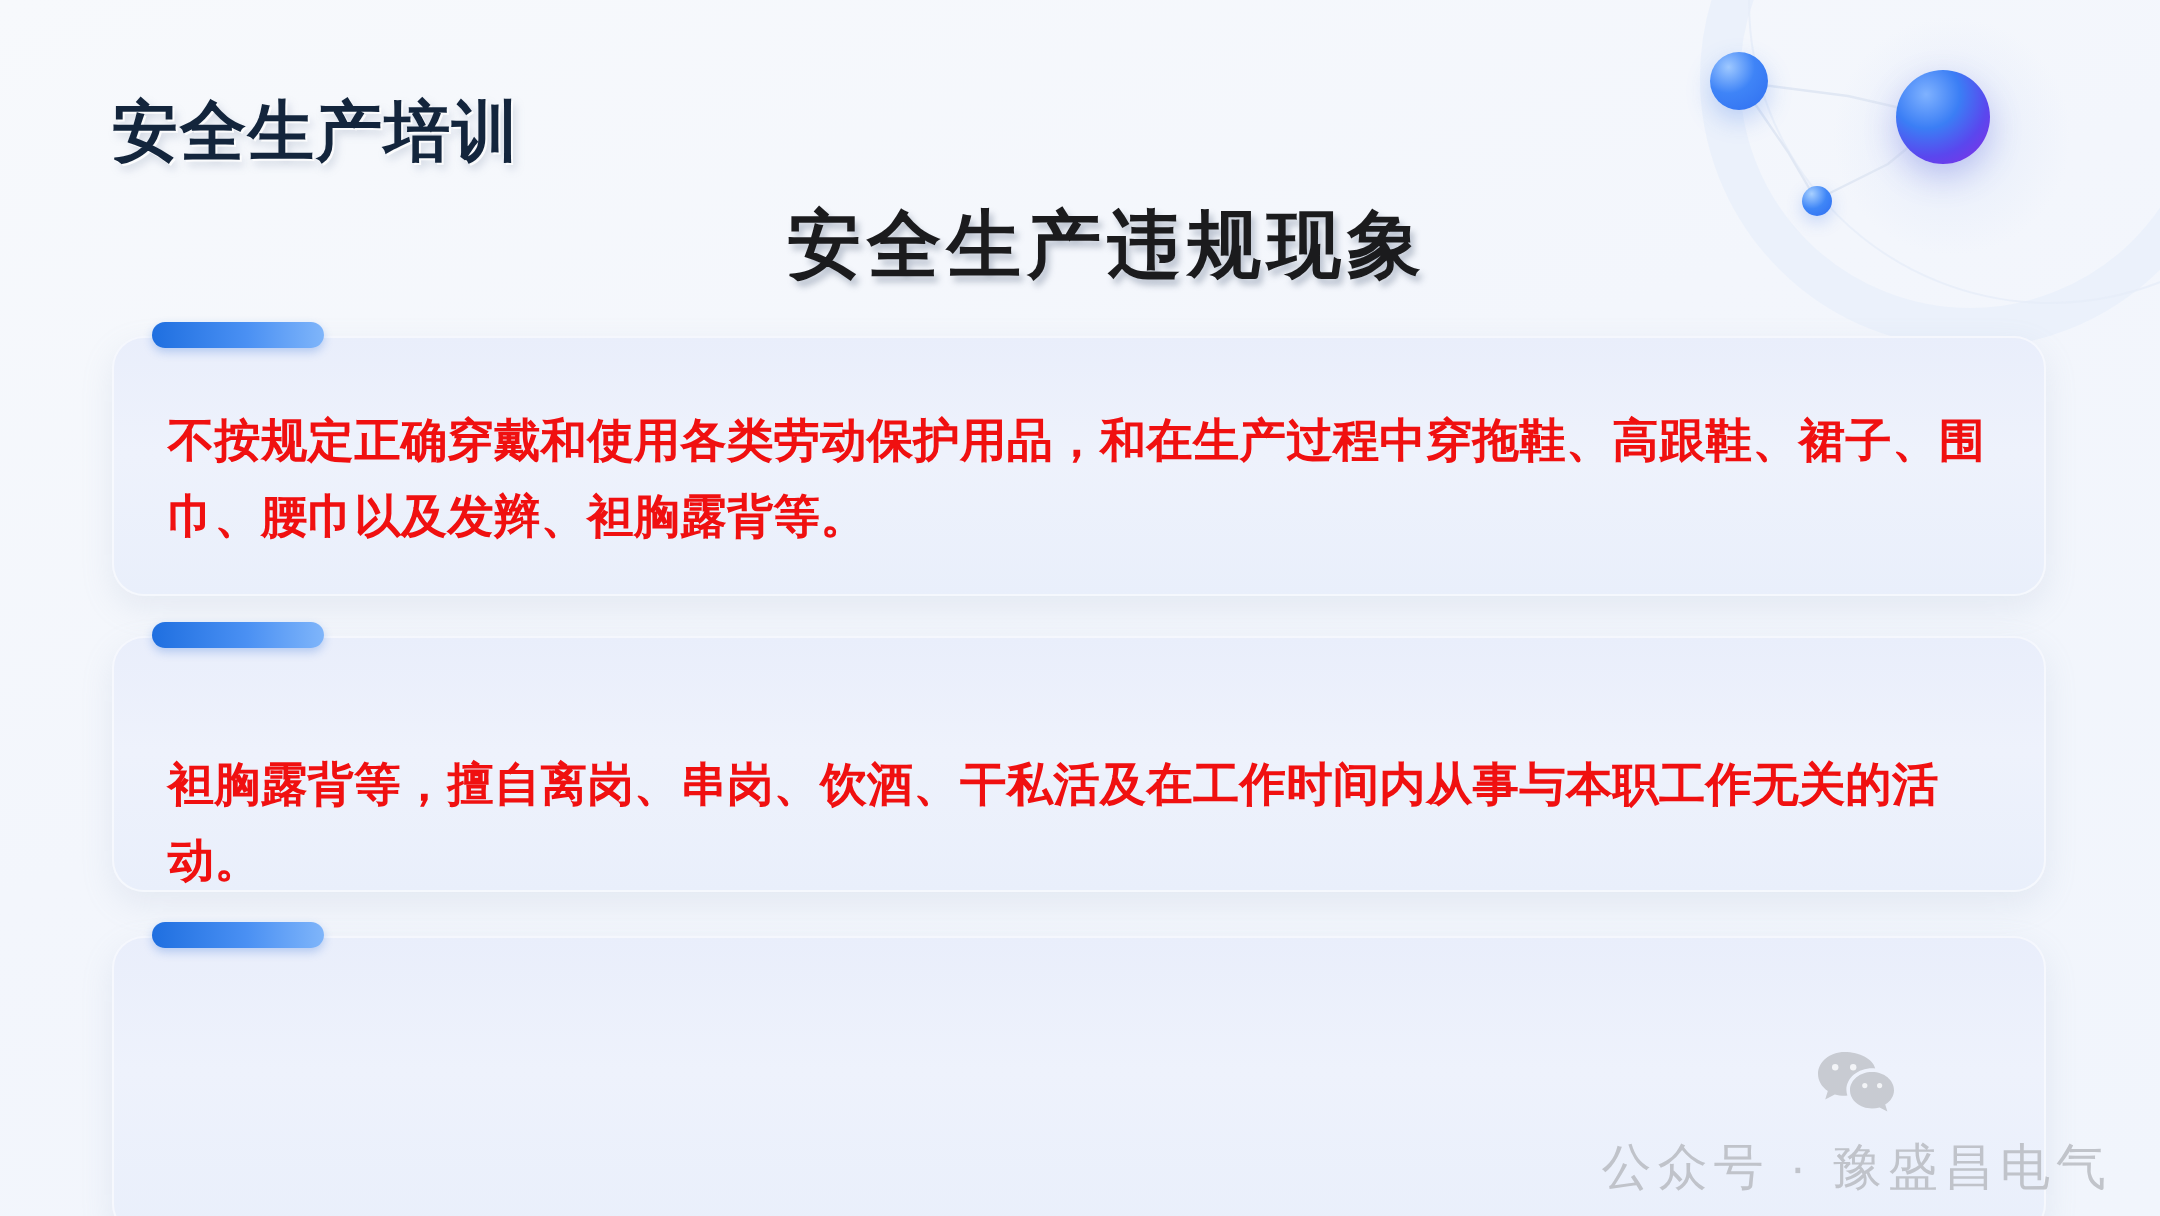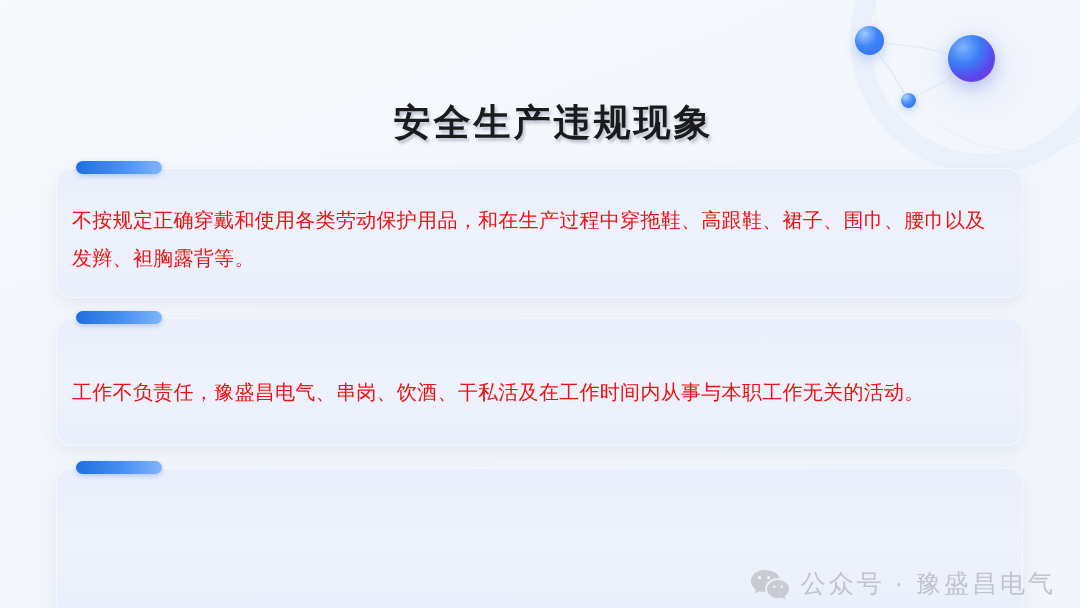--- a/index.html
+++ b/index.html
@@ -127,25 +127,25 @@
     left: 20px;
     top: -7px;
     width: 86px;
     height: 13px;
     border-radius: 7px;
     background: linear-gradient(90deg, #1f6fe0 0%, #4a90f3 55%, #7fb5fa 100%);
     box-shadow: 0 2px 5px rgba(40,105,215,.28);
   }
   .card .body {
     position: absolute;
-    left: 16px;
+    left: 28px;
     right: 24px;
     color: #f01010;
-    font-size: 20px;
-    font-weight: normal;
+    font-size: 23px;
+    font-weight: bold;
     line-height: 38px;
     letter-spacing: .3px;
   }
 
   #card1 { top: 168px; height: 130px; }
   #card1 .body { top: 33px; }
 
   #card2 { top: 318px; height: 128px; }
   #card2 .body { top: 55px; }
 
@@ -158,20 +158,21 @@
     right: 24px;
     bottom: 8px;
     display: flex;
     align-items: center;
     gap: 11px;
     color: #b9bcc2;
     font-size: 25px;
     letter-spacing: 3px;
     opacity: .85;
     pointer-events: none;
+    flex-direction: column;
   }
   .wechat-icon { display: block; }
 </style>
 </head>
 <body>
 
 <div id="slide">
 
   <div class="deco-layer">
     <div class="arc-ring r1"></div>
@@ -180,30 +181,31 @@
     <svg class="thread-lines" width="260" height="190" style="position:absolute;top:0;left:0;">
       <polyline points="50,41 104,48 152,59" fill="none" stroke="#e1e8f4" stroke-width="1.2"></polyline>
       <polyline points="50,41 74,76 88,100" fill="none" stroke="#e1e8f4" stroke-width="1.2"></polyline>
       <polyline points="88,100 124,82 152,59" fill="none" stroke="#e1e8f4" stroke-width="1.2"></polyline>
     </svg>
     <div class="sphere mid"></div>
     <div class="sphere small"></div>
     <div class="sphere big"></div>
   </div>
 
+  <div class="kicker">安全生产培训</div>
   <div class="headline">安全生产违规现象</div>
 
   <div class="card" id="card1">
     <div class="tab"></div>
     <div class="body">不按规定正确穿戴和使用各类劳动保护用品，和在生产过程中穿拖鞋、高跟鞋、裙子、围巾、腰巾以及发辫、袒胸露背等。</div>
   </div>
 
   <div class="card" id="card2">
     <div class="tab"></div>
-    <div class="body">工作不负责任，豫盛昌电气、串岗、饮酒、干私活及在工作时间内从事与本职工作无关的活动。</div>
+    <div class="body">袒胸露背等，擅自离岗、串岗、饮酒、干私活及在工作时间内从事与本职工作无关的活动。</div>
   </div>
 
   <div class="card" id="card3">
     <div class="tab"></div>
   </div>
 
   <div class="watermark">
     <svg class="wechat-icon" width="40" height="32" viewBox="0 0 40 32">
       <path fill="#c2c5cb" d="M14.2 2C6.9 2 1 6.9 1 13c0 3.4 1.9 6.5 4.9 8.5l-1.3 4.2 4.8-2.5c1.5.4 3.1.7 4.8.7.5 0 1 0 1.5-.1-.3-.9-.5-1.9-.5-2.9 0-6 5.8-10.8 13-10.8.5 0 1 0 1.4.1C28.6 5.6 22 2 14.2 2z"></path>
       <circle fill="#f4f5f7" cx="9.6" cy="9.6" r="1.6"></circle>

